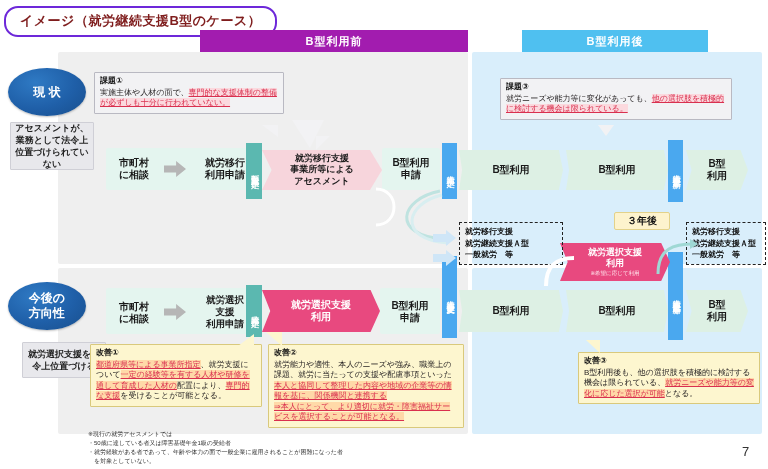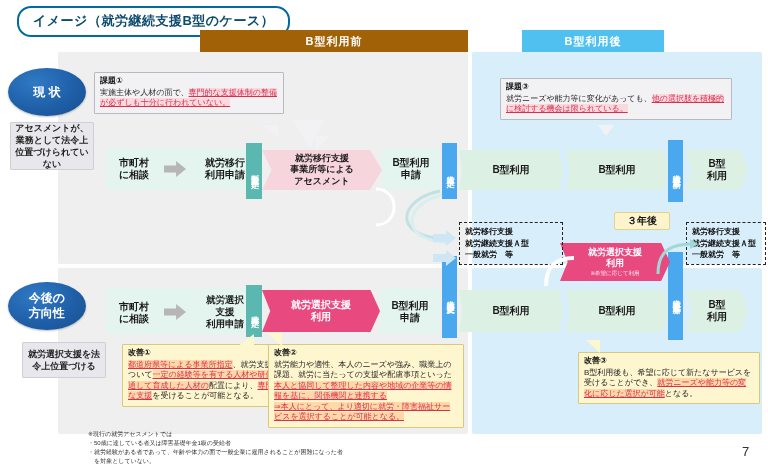--- a/index.html
+++ b/index.html
@@ -9,40 +9,40 @@
     font-family:"Liberation Sans","DejaVu Sans",sans-serif;
     overflow:hidden;
     position:relative;
     color:#231f20;
   }
   .stage{position:absolute;left:0;top:0;width:768px;height:469px;}
   .abs{position:absolute;box-sizing:border-box;}
 
   
   .title-pill{
-    left:17px;top:6px;
-    border:2px solid #0369a1;
+    left:4px;top:6px;
+    border:2px solid #6d28d9;
     border-radius:14px;
     padding:4px 14px 5px 14px;
-    color:#0c4a6e;
+    color:#7f1d1d;
     font-weight:bold;
     font-size:13px;
     letter-spacing:.5px;
     background:#fff;
     white-space:nowrap;
   }
 
   
   .hdr{
     height:22px;line-height:22px;
     text-align:center;color:#fff;font-weight:bold;font-size:11px;
     letter-spacing:1px;
   }
-  .hdr-before{left:200px;top:30px;width:268px;background:#a16207;}
-  .hdr-after{left:522px;top:30px;width:142px;background:#4fc0f0;}
+  .hdr-before{left:200px;top:30px;width:268px;background:#a21caf;}
+  .hdr-after{left:522px;top:30px;width:186px;background:#4fc0f0;}
 
   
   .band{border-radius:2px;}
   .band-grey{background:#efefef;}
   .band-blue{background:#d9eefb;}
 
   
   .circ{
     width:78px;height:48px;border-radius:50%;
     background:radial-gradient(ellipse at 35% 30%, #2f7ac4 0%, #1f5fa8 55%, #184e8c 100%);
@@ -258,36 +258,36 @@
 
   <div class="abs dashbox" style="left:459px;top:222px;width:104px;white-space:pre-line;">就労移行支援
 就労継続支援Ａ型
 一般就労　等</div>
   <div class="abs dashbox" style="left:686px;top:222px;width:80px;white-space:pre-line;">就労移行支援
 就労継続支援Ａ型
 一般就労　等</div>
 
   <div class="abs yearbadge" style="left:614px;top:212px;width:56px;height:18px;">３年後</div>
 
-  <div class="abs callout improve" style="left:90px;top:344px;width:172px;margin-left:32px;">
+  <div class="abs callout improve" style="left:90px;top:344px;width:172px;">
     <span class="lbl">改善①</span>
     <span class="hl2">都道府県等による事業所指定</span><span>、就労支援について</span><span class="hl2">一定の経験等を有する人材や研修を通して育成した人材の</span><span>配置により、</span><span class="hl2">専門的な支援</span><span>を受けることが可能となる。</span>
   </div>
   <div class="abs tail" style="left:238px;top:334px;border-width:0 0 12px 16px;border-color:transparent transparent #fdf6cf transparent;"></div>
 
   <div class="abs callout improve" style="left:268px;top:344px;width:196px;">
     <span class="lbl">改善②</span>
     <span>就労能力や適性、本人のニーズや強み、職業上の課題、就労に当たっての支援や配慮事項といった</span><span class="hl2">本人と協同して整理した内容や地域の企業等の情報を基に、関係機関と連携する</span><br>
     <span class="hl2 em">⇒本人にとって、より適切に就労・障害福祉サービスを選択することが可能となる。</span>
   </div>
   <div class="abs tail" style="left:266px;top:332px;border-width:0 16px 14px 0;border-color:transparent #fdf6cf transparent transparent;"></div>
 
   <div class="abs callout improve" style="left:578px;top:352px;width:182px;">
     <span class="lbl">改善③</span>
-    <span>B型利用後も、希望に応じて新たなサービスを受けることができ、</span><span class="hl2">就労ニーズや能力等の変化に応じた選択が可能</span><span>となる。</span>
+    <span>B型利用後も、他の選択肢を積極的に検討する機会は限られている、</span><span class="hl2">就労ニーズや能力等の変化に応じた選択が可能</span><span>となる。</span>
   </div>
   <div class="abs tail" style="left:586px;top:340px;border-width:0 14px 13px 0;border-color:transparent #fdf6cf transparent transparent;"></div>
 
   <svg class="abs" style="left:370px;top:185px;width:90px;height:80px;" viewBox="0 0 90 80">
     <path d="M6 4 C 30 4, 30 40, 6 40" fill="none" stroke="#ffffff" stroke-width="3"></path>
     <path d="M70 6 C 30 14, 20 50, 74 54" fill="none" stroke="#bfe3e0" stroke-width="3"></path>
     <path d="M72 10 C 36 18, 26 54, 78 58" fill="none" stroke="#d8eef0" stroke-width="3"></path>
   </svg>
 
   <svg class="abs" style="left:430px;top:222px;width:34px;height:52px;" viewBox="0 0 34 52">

